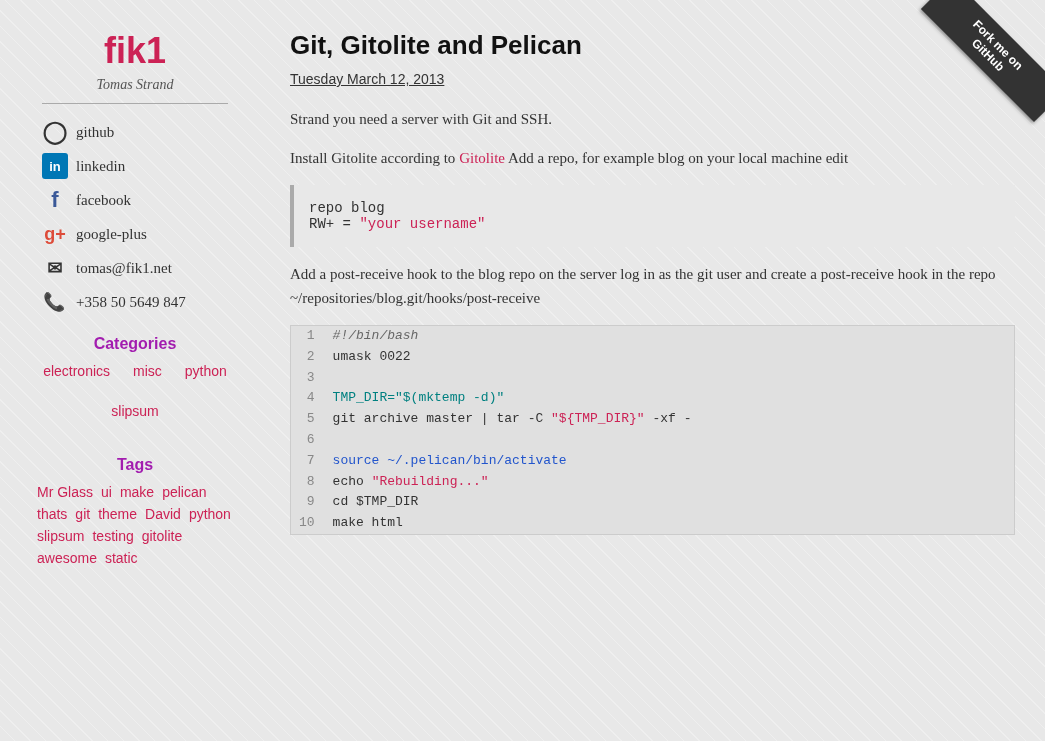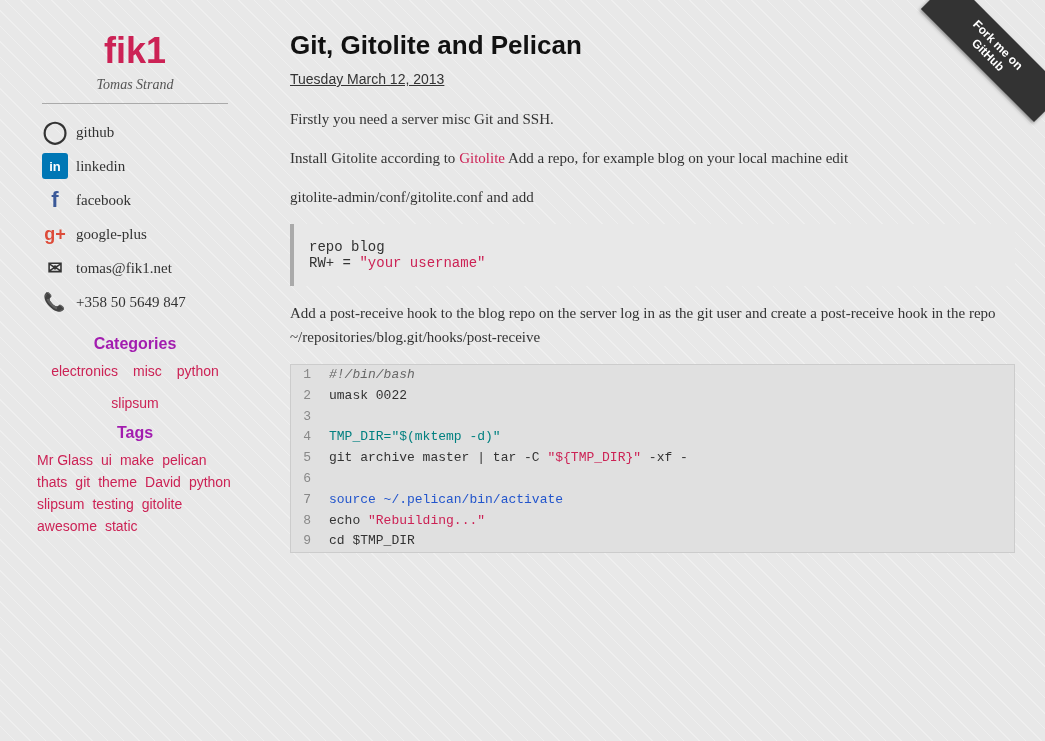--- a/index.html
+++ b/index.html
@@ -140,23 +140,23 @@
       font-weight: bold;
       color: #a21caf;
       margin-bottom: 10px;
       font-family: Arial, sans-serif;
     }
 
     .categories-list {
       list-style: none;
       display: flex;
       flex-wrap: wrap;
-      gap: 15px;
+      gap: 23px;
       padding: 0 5px;
-      margin-bottom: 12px;
+      margin-bottom: 36px;
       justify-content: center;
     }
     .categories-list li a {
       color: #cc2255;
       text-decoration: none;
       font-size: 14px;
       font-family: Arial, sans-serif;
     }
 
     .tags-section {
@@ -324,27 +324,26 @@
         <li><a href="#">static</a></li>
       </ul>
     </div>
   </aside>
 
   <main class="main-content">
     <h1 class="post-title">Git, Gitolite and Pelican</h1>
     <div class="post-date">Tuesday March 12, 2013</div>
 
     <div class="post-body">
-      <p>Firstly you need a server misc Git and SSH.</p>
+      <p>Strand you need a server with Git and SSH.</p>
 
       <p>
         <span>Install Gitolite according to </span><a href="#">Gitolite</a><span> Add a repo, for example blog on your local machine edit</span>
       </p>
 
-      <p>gitolite-admin/conf/gitolite.conf and add</p>
 
       <div class="code-block">
         <div><span class="c-plain">repo blog</span></div>
         <div><span class="c-plain">    RW+     =   </span><span class="c-string">"your username"</span></div>
       </div>
 
       <p>Add a post-receive hook to the blog repo on the server log in as the git user and create a post-receive hook in the repo ~/repositories/blog.git/hooks/post-receive</p>
 
       <div class="numbered-code">
         <table>
@@ -378,20 +377,24 @@
               <td class="line-code"><span class="c-keyword">source ~/.pelican/bin/activate</span></td>
             </tr>
             <tr>
               <td class="line-num">8</td>
               <td class="line-code"><span class="c-plain">echo </span><span class="c-string">"Rebuilding..."</span></td>
             </tr>
             <tr>
               <td class="line-num">9</td>
               <td class="line-code"><span class="c-plain">cd $TMP_DIR</span></td>
             </tr>
+            <tr>
+              <td class="line-num">10</td>
+              <td class="line-code"><span class="c-plain">make html</span></td>
+            </tr>
           </tbody>
         </table>
       </div>
 
     </div>
   </main>
 
 </div>
 
 </body></html>

